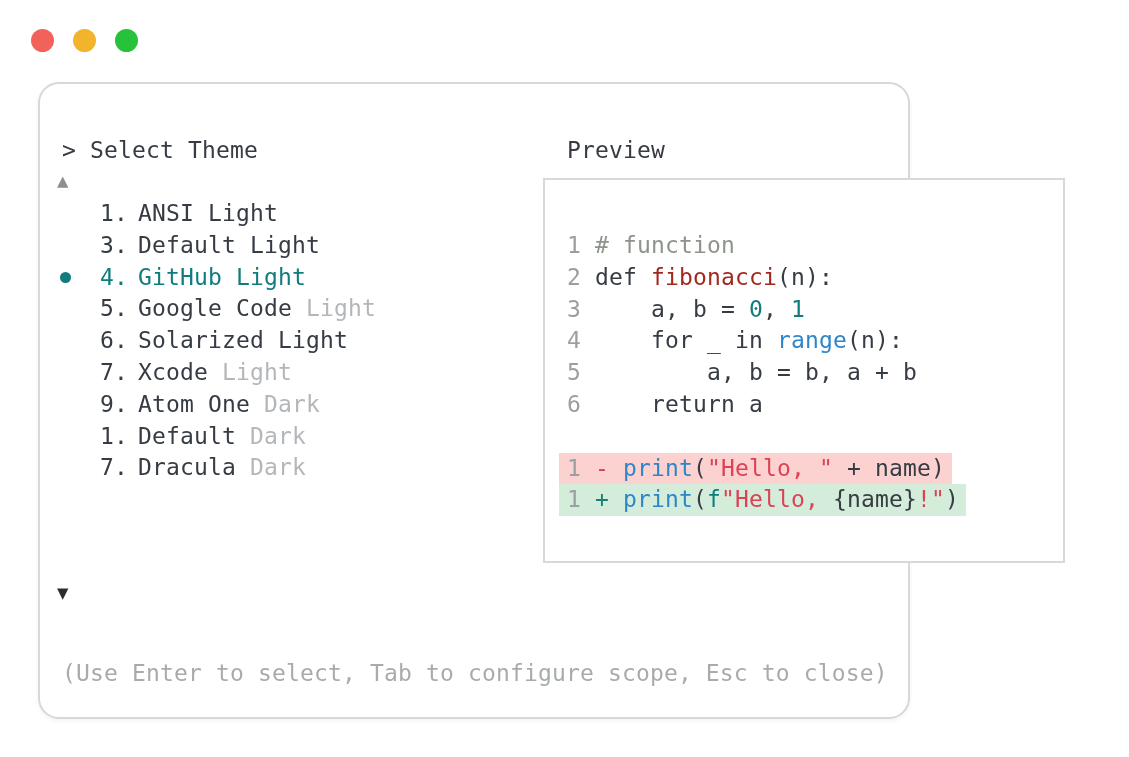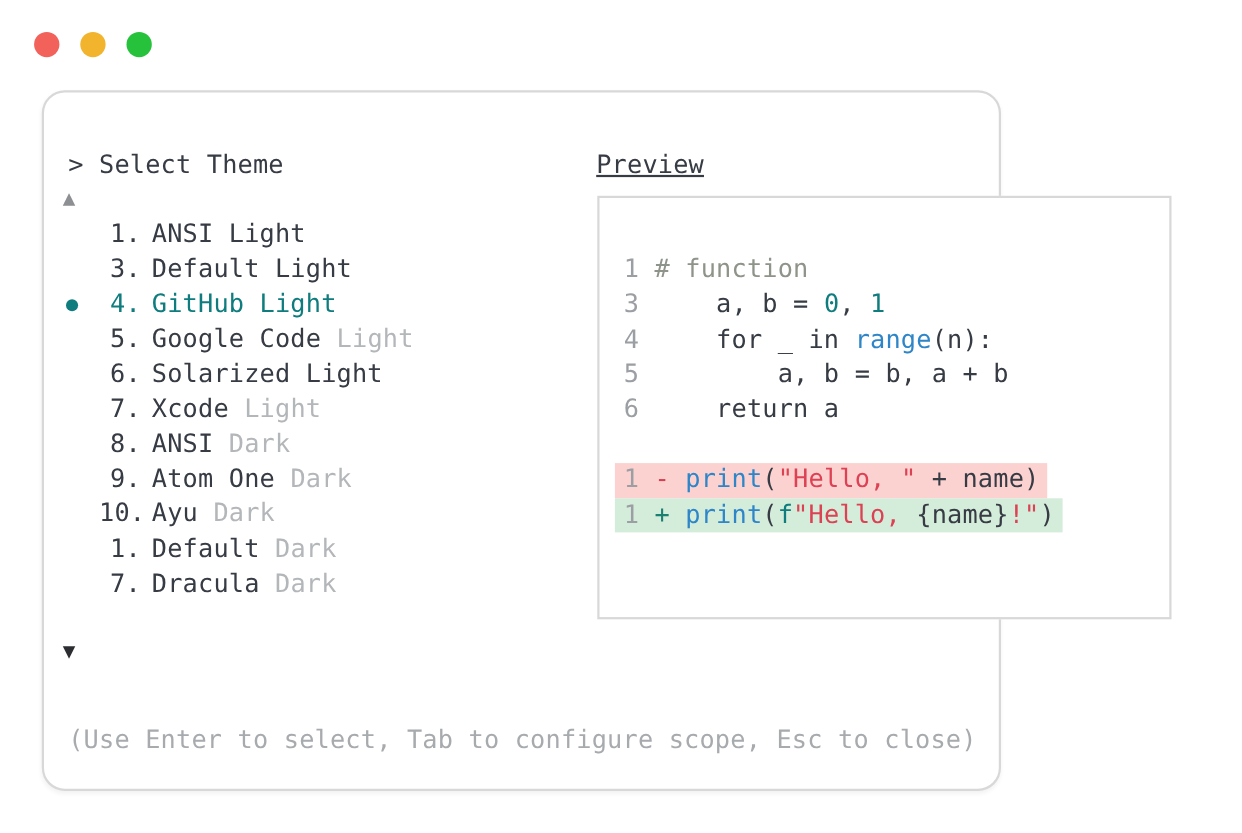--- a/index.html
+++ b/index.html
@@ -19,21 +19,21 @@
 
   
   .window {
     position:absolute; left:38px; top:82px; width:872px; height:637px;
     background:#fff; border:2px solid var(--c-border,#d8d8d8); border-radius:21px;
     box-shadow:0 2px 4px rgba(0,0,0,0.05);
   }
 
   .hdr { position:absolute; top:50px; height:32px; line-height:32px; white-space:pre; }
   .hdr.left { left:22px; }
-  .hdr.right { left:502px;text-decoration:underline; }
+  .hdr.right { left:527px; }
   .prompt { margin-right:14px; }
 
   .scroll-ind { position:absolute; left:17px; height:22px; line-height:22px; font-size:19px; cursor:default; }
   .scroll-ind.up   { top:85px;  color:var(--c-up,#8d8f92); }
   .scroll-ind.down { top:497px; color:var(--c-down,#2b2d30); }
 
   
   .theme-list { position:absolute; left:50px; top:114px; }
   .t-row { position:relative; height:31.8px; line-height:31.8px; white-space:pre; cursor:default; }
   .t-num { display:inline-block; width:38px; text-align:right; margin-right:10px; }
@@ -82,32 +82,31 @@
 
   <div class="scroll-ind up">▲</div>
 
   <div class="theme-list" id="theme-list">
       <div class="t-row"><span class="t-num">1.</span><span class="t-name">ANSI Light</span></div>
       <div class="t-row"><span class="t-num">3.</span><span class="t-name">Default Light</span></div>
       <div class="t-row selected"><span class="sel-dot"></span><span class="t-num">4.</span><span class="t-name">GitHub Light</span></div>
       <div class="t-row"><span class="t-num">5.</span><span class="t-name">Google Code</span><span class="t-suffix">Light</span></div>
       <div class="t-row"><span class="t-num">6.</span><span class="t-name">Solarized Light</span></div>
       <div class="t-row"><span class="t-num">7.</span><span class="t-name">Xcode</span><span class="t-suffix">Light</span></div>
-      <div class="t-row"><span class="t-num">8.</span><span class="t-name">ANSI</span><span class="t-suffix">Dark</span></div>
       <div class="t-row"><span class="t-num">9.</span><span class="t-name">Atom One</span><span class="t-suffix">Dark</span></div>
-      <div class="t-row"><span class="t-num">10.</span><span class="t-name">Ayu</span><span class="t-suffix">Dark</span></div>
       <div class="t-row"><span class="t-num">1.</span><span class="t-name">Default</span><span class="t-suffix">Dark</span></div>
       <div class="t-row"><span class="t-num">7.</span><span class="t-name">Dracula</span><span class="t-suffix">Dark</span></div>
     </div>
 
   <div class="scroll-ind down">▼</div>
 
   <div class="preview-box">
     <div class="code" id="preview-code">
         <div class="code-row"><span class="ln">1</span><span class="tok-plain"> </span><span class="tok-comment"># function</span></div>
+        <div class="code-row"><span class="ln">2</span><span class="tok-plain"> </span><span class="tok-plain">def </span><span class="tok-func">fibonacci</span><span class="tok-plain">(n):</span></div>
         <div class="code-row"><span class="ln">3</span><span class="tok-plain"> </span><span class="tok-plain">    a, b = </span><span class="tok-num">0</span><span class="tok-plain">, </span><span class="tok-num">1</span></div>
         <div class="code-row"><span class="ln">4</span><span class="tok-plain"> </span><span class="tok-plain">    for _ in </span><span class="tok-builtin">range</span><span class="tok-plain">(n):</span></div>
         <div class="code-row"><span class="ln">5</span><span class="tok-plain"> </span><span class="tok-plain">        a, b = b, a + b</span></div>
         <div class="code-row"><span class="ln">6</span><span class="tok-plain"> </span><span class="tok-plain">    return a</span></div>
         <div class="code-row"></div>
         <div class="code-row"><span class="diff-band removed"><span class="ln">1</span><span class="tok-plain"> </span><span class="tok-minus">-</span><span class="tok-plain"> </span><span class="tok-builtin">print</span><span class="tok-plain">(</span><span class="tok-string">"Hello, "</span><span class="tok-plain"> + name)</span></span></div>
         <div class="code-row"><span class="diff-band added"><span class="ln">1</span><span class="tok-plain"> </span><span class="tok-plus">+</span><span class="tok-plain"> </span><span class="tok-builtin">print</span><span class="tok-plain">(</span><span class="tok-num">f</span><span class="tok-string">"Hello, </span><span class="tok-plain">{name}</span><span class="tok-string">!"</span><span class="tok-plain">)</span></span></div>
       </div>
   </div>
 

